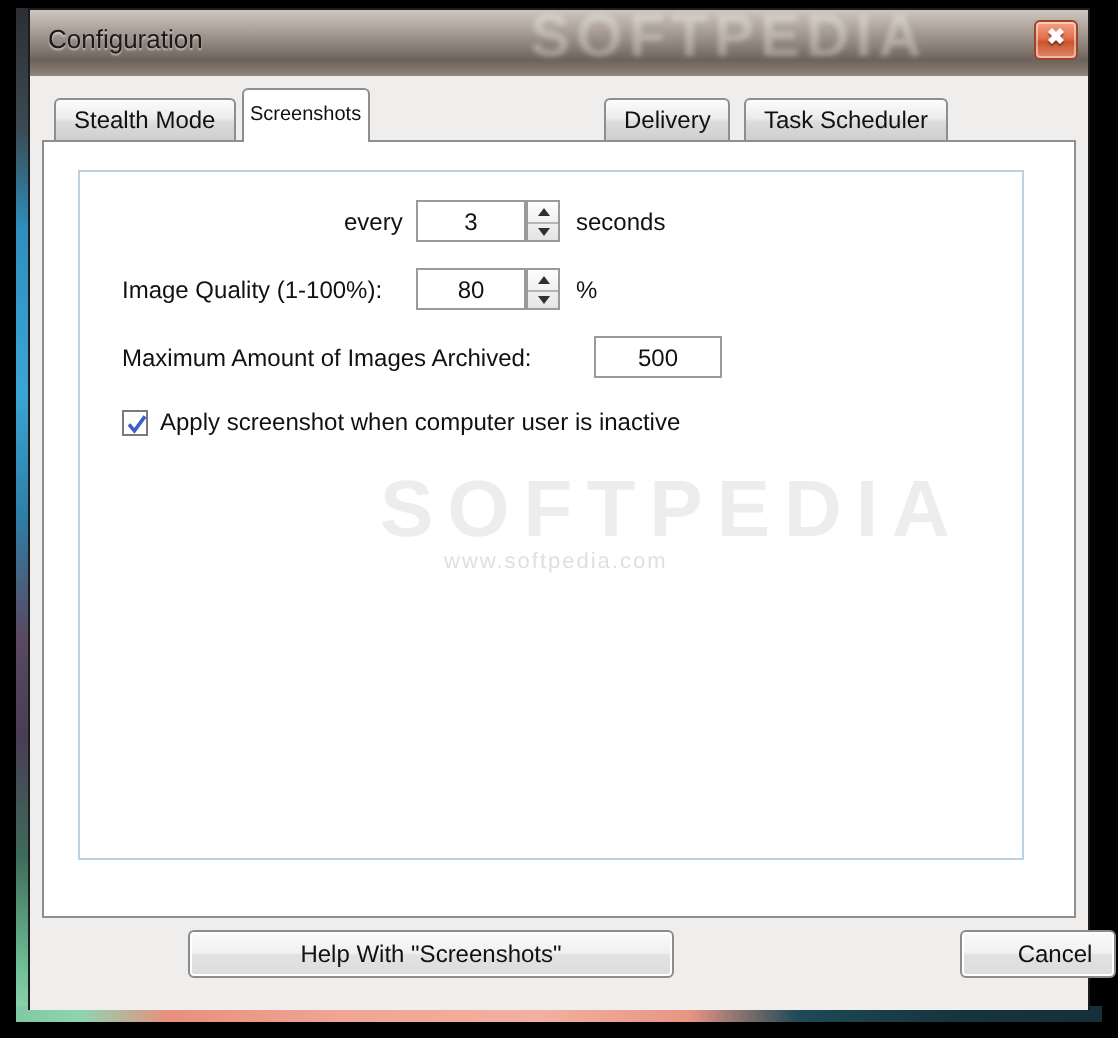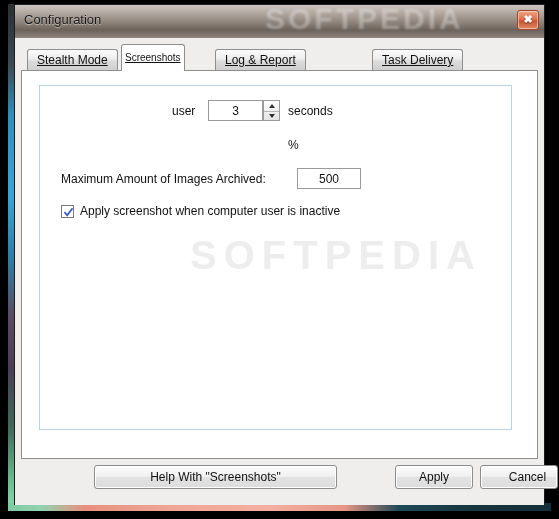--- a/index.html
+++ b/index.html
@@ -154,21 +154,20 @@
     padding: 0 9px;
     font-size: 12px;
     color: #111111;
     background: linear-gradient(to bottom, #fcfcfc 0%, #ececec 45%, #dcdcdc 55%, #cfcfcf 100%);
     border: 1px solid #8e8e8e;
     border-bottom: none;
     border-radius: 3px 3px 0 0;
     box-sizing: border-box;
     white-space: nowrap;
     cursor: pointer;
-    text-decoration: underline;
   }
   .tab.active {
     height: 27px;
     line-height: 25px;
     bottom: -1px;
     background: #ffffff;
     border-color: #8e8e8e;
     z-index: 5;
     font-size: 10px;
     padding: 0 3px;
@@ -373,51 +372,64 @@
 
       <div class="tabcontrol">
 
         <div class="tabstrip">
           <div class="tab" style="left:0px;">
             <span>Stealth Mode</span>
           </div>
           <div class="tab active" style="left:94px;">
             <span>Screenshots</span>
           </div>
-          <div class="tab" style="left:188px;">
-            <span>Log &amp; Report</span>
+          <div class="tab" style="left:275px;">
+            <span>Delivery</span>
           </div>
           <div class="tab" style="left:345px;">
-            <span>Task Delivery</span>
+            <span>Task Scheduler</span>
           </div>
         </div>
 
         <div class="tabpanel">
 
           <div class="wm-big">SOFTPEDIA</div>
+          <div class="wm-small">www.softpedia.com</div>
 
           <div class="groupbox">
 
             <div class="row" style="top:14px;">
-              <span class="lbl" style="left:132px;">user</span>
+              <span class="lbl" style="left:132px;">every</span>
               <div class="spin-wrap" style="left:168px; top:0px; width:72px;">
                 <input class="spin-field" style="width: 55px;" type="text" value="3">
                 <div class="spin-btns" style="left:55px;">
                   <div class="half up">
                     <span class="arrow"></span>
                   </div>
                   <div class="half down">
                     <span class="arrow"></span>
                   </div>
                 </div>
               </div>
               <span class="lbl" style="left:248px;">seconds</span>
             </div>
 
             <div class="row" style="top:48px;">
+              <span class="lbl" style="left:21px;">Image Quality (1-100%):</span>
+              <div class="spin-wrap" style="left:168px; top:0px; width:72px;">
+                <input class="spin-field" style="width: 55px;" type="text" value="80">
+                <div class="spin-btns" style="left:55px;">
+                  <div class="half up">
+                    <span class="arrow"></span>
+                  </div>
+                  <div class="half down">
+                    <span class="arrow"></span>
+                  </div>
+                </div>
+              </div>
               <span class="lbl" style="left:248px;">%</span>
             </div>
 
             <div class="row" style="top:82px;">
               <span class="lbl" style="left:21px;">Maximum Amount of Images Archived:</span>
               <input class="textbox" style="left: 257px; top: 0px; width: 64px;" type="text" value="500">
             </div>
 
             <div class="chk-row">
               <span class="chk-box">
@@ -429,23 +441,20 @@
             </div>
 
           </div>
         </div>
       </div>
 
       <div class="footer">
         <div class="btn btn-help">
           <span>Help With "Screenshots"</span>
         </div>
-        <div class="btn btn-apply">
-          <span>Apply</span>
-        </div>
         <div class="btn btn-cancel">
           <span>Cancel</span>
         </div>
       </div>
 
     </div>
   </div>
 </div>
 
 </body></html>

